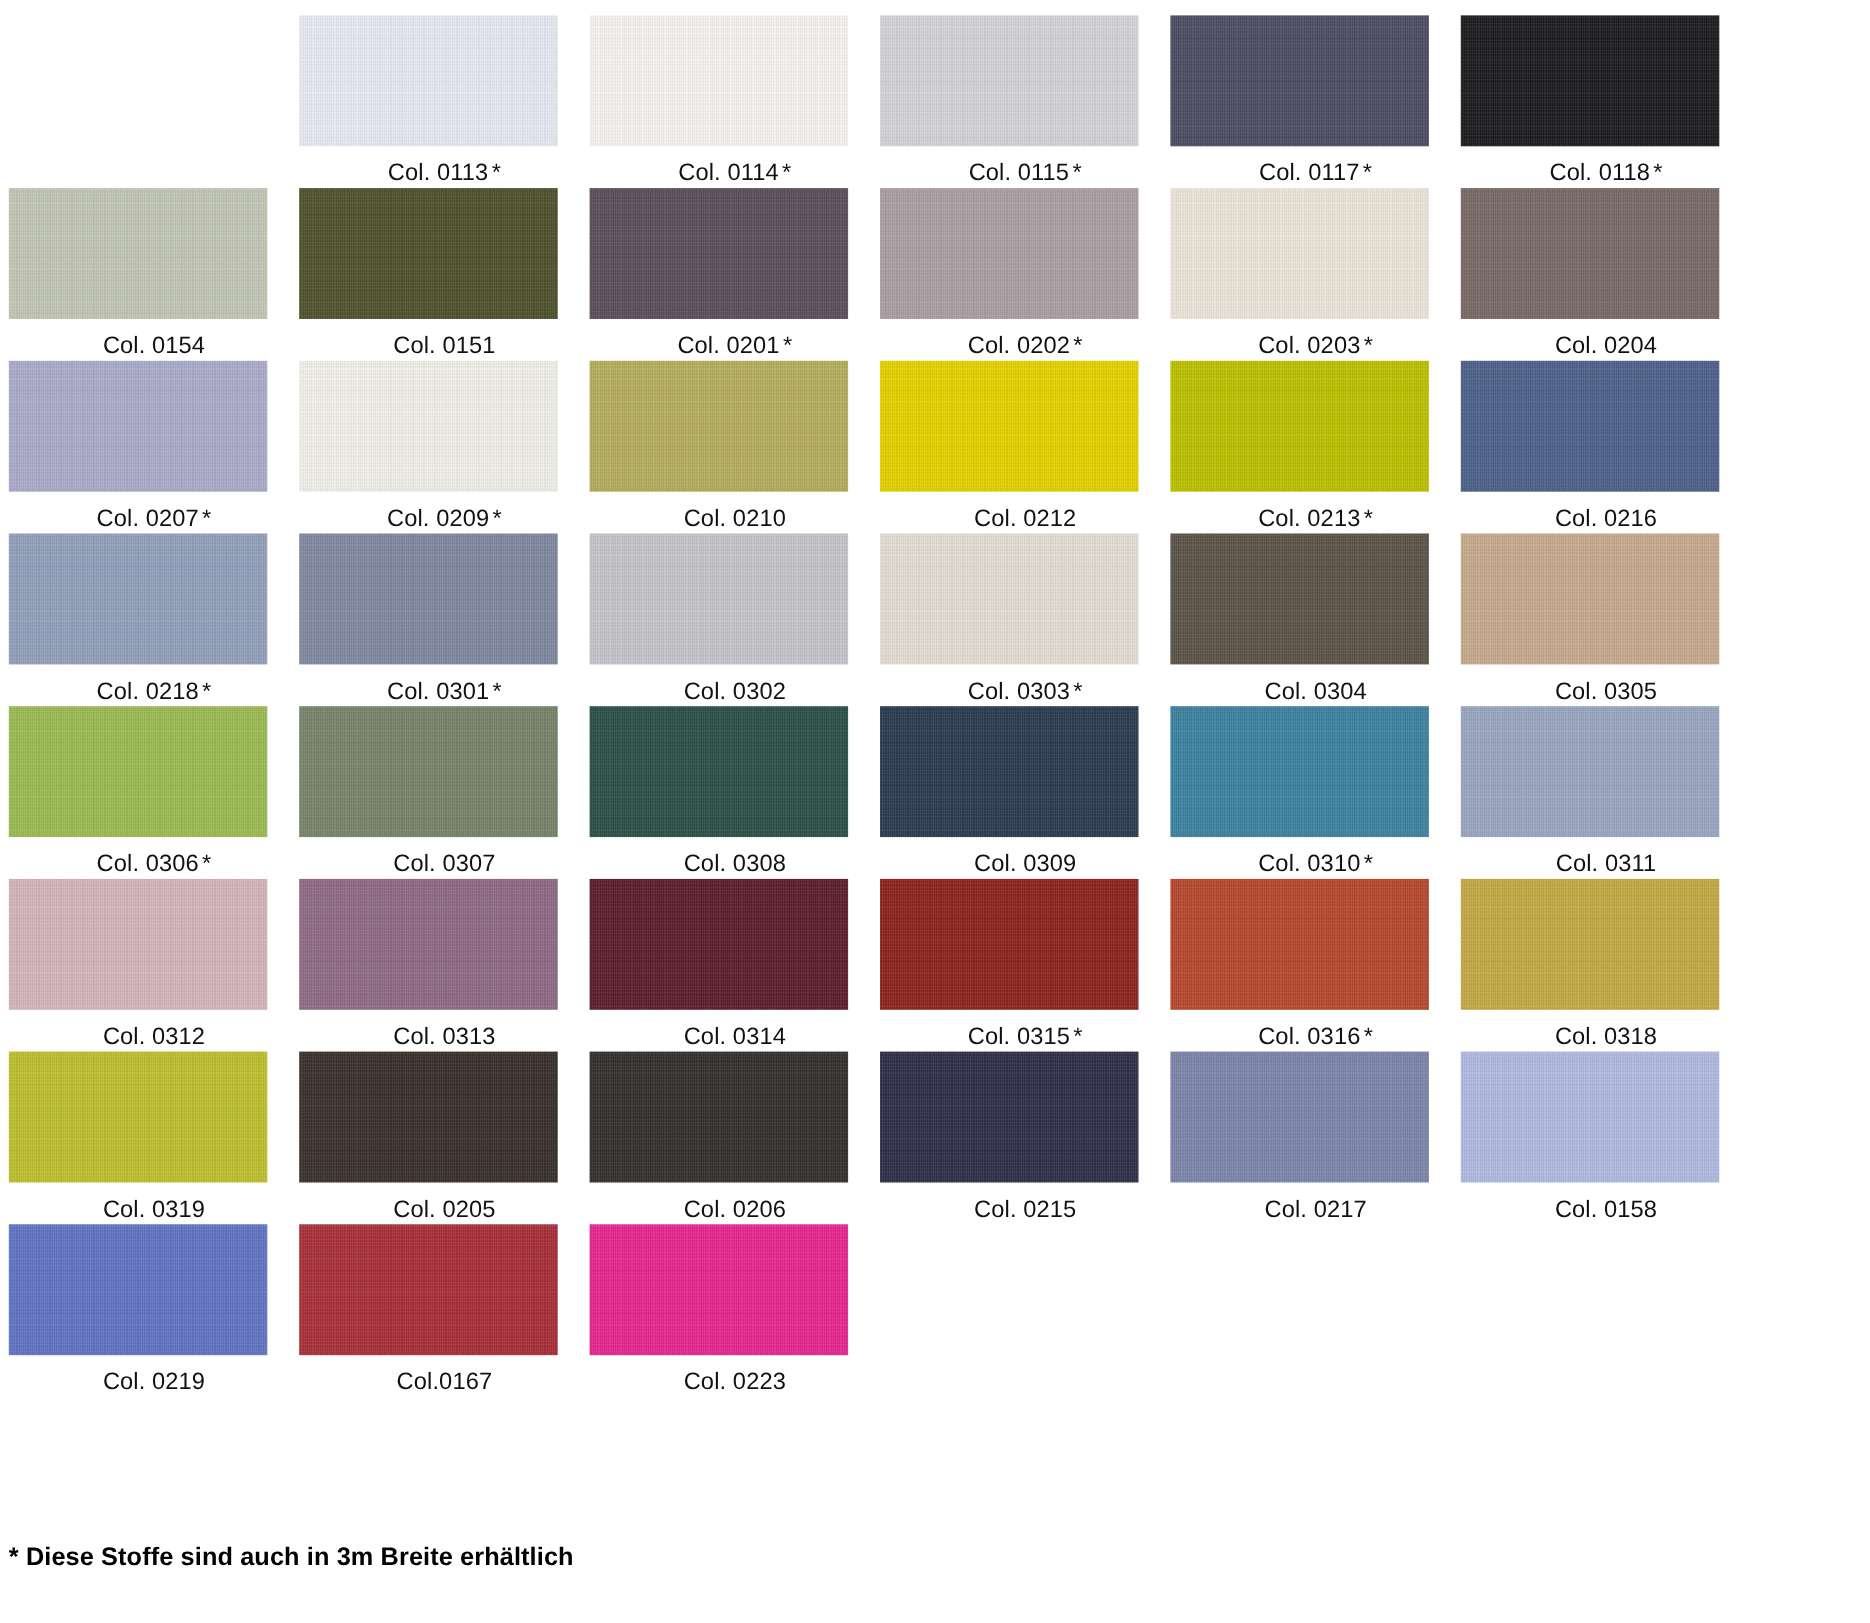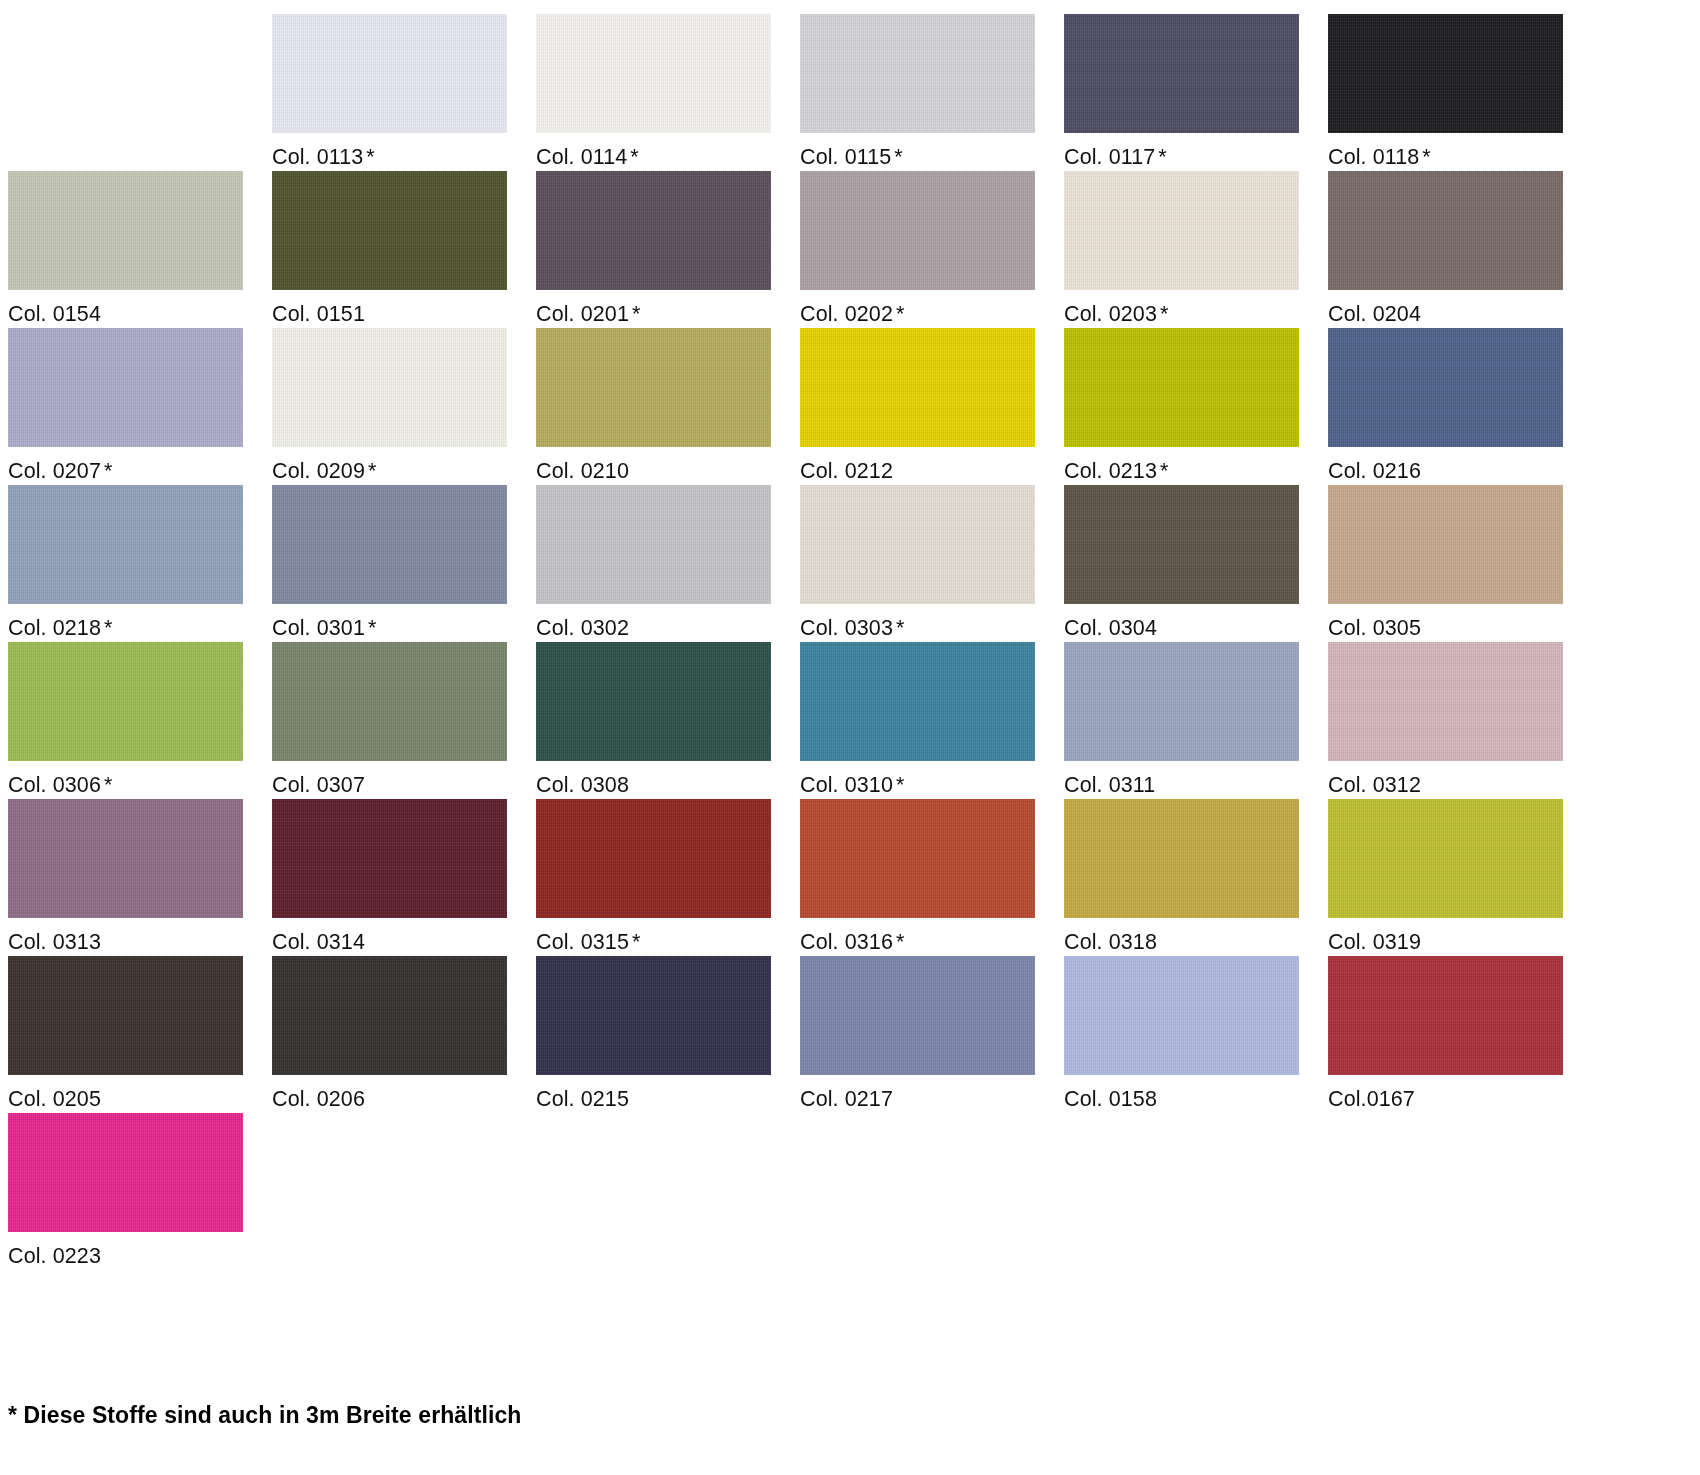--- a/index.html
+++ b/index.html
@@ -31,20 +31,21 @@
     display: grid;
     grid-template-columns: repeat(6, 264px);
     column-gap: 0px;
     row-gap: 0px;
   }
 
   .cell {
     width: 264px;
     height: 157px;
     position: relative;
+    text-align: center;
   }
 
   .swatch {
     width: 235px;
     height: 119px;
     display: block;
     position: relative;
     overflow: hidden;
   }
   
@@ -202,20 +203,24 @@
       </div>
       <div class="cell">
         <div class="swatch" style="background: rgb(119, 132, 106);"></div>
         <div class="label"><span>Col. 0307</span></div>
       </div>
       <div class="cell">
         <div class="swatch" style="background: rgb(44, 80, 73);"></div>
         <div class="label"><span>Col. 0308</span></div>
       </div>
       <div class="cell">
+        <div class="swatch" style="background: rgb(44, 60, 81);"></div>
+        <div class="label"><span>Col. 0309</span></div>
+      </div>
+      <div class="cell">
         <div class="swatch" style="background: rgb(61, 130, 160);"></div>
         <div class="label"><span>Col. 0310</span><span class="star">*</span></div>
       </div>
       <div class="cell">
         <div class="swatch" style="background: rgb(154, 166, 192);"></div>
         <div class="label"><span>Col. 0311</span></div>
       </div>
       <div class="cell">
         <div class="swatch" style="background: rgb(211, 181, 187);"></div>
         <div class="label"><span>Col. 0312</span></div>
@@ -258,20 +263,24 @@
       </div>
       <div class="cell">
         <div class="swatch" style="background: rgb(124, 133, 171);"></div>
         <div class="label"><span>Col. 0217</span></div>
       </div>
       <div class="cell">
         <div class="swatch" style="background: rgb(176, 185, 224);"></div>
         <div class="label"><span>Col. 0158</span></div>
       </div>
       <div class="cell">
+        <div class="swatch" style="background: rgb(98, 116, 196);"></div>
+        <div class="label"><span>Col. 0219</span></div>
+      </div>
+      <div class="cell">
         <div class="swatch" style="background: rgb(168, 48, 57);"></div>
         <div class="label"><span>Col.0167</span></div>
       </div>
       <div class="cell">
         <div class="swatch" style="background: rgb(229, 38, 141);"></div>
         <div class="label"><span>Col. 0223</span></div>
       </div>
     </div>
 
   <div id="footnote">* Diese Stoffe sind auch in 3m Breite erhältlich</div>

